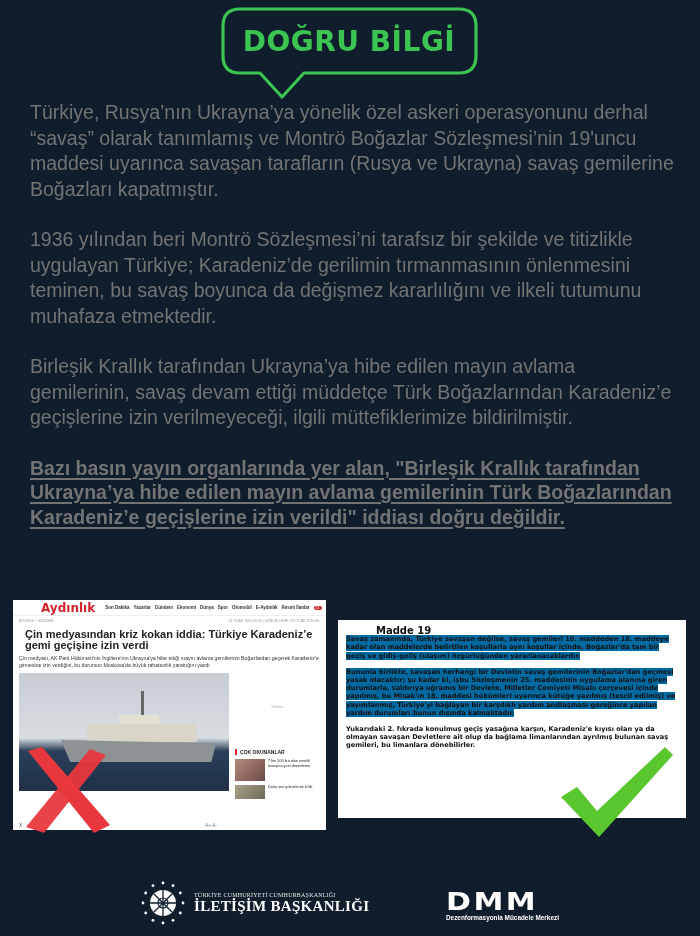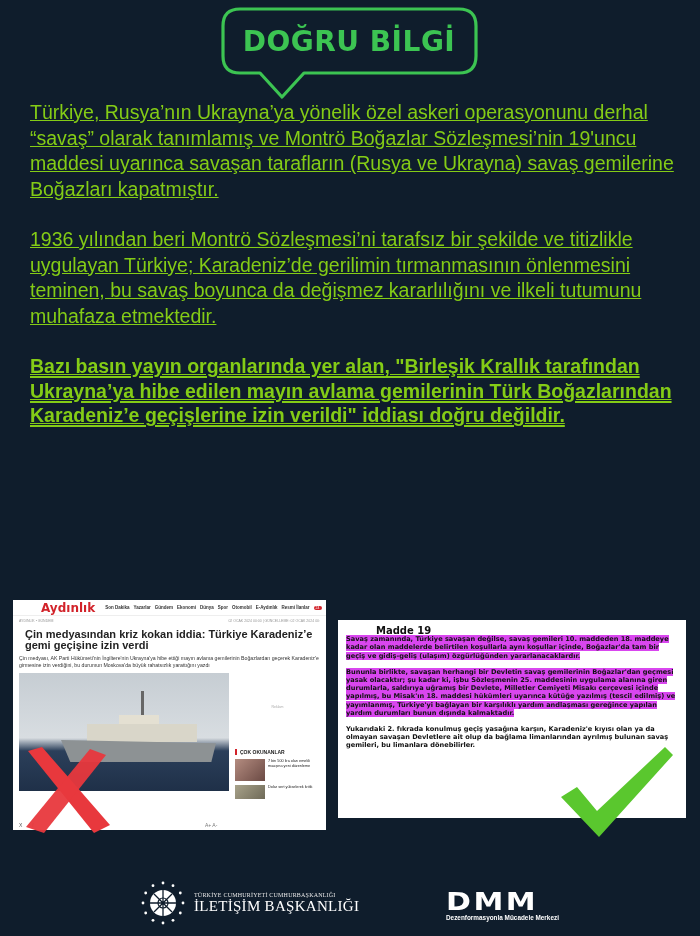--- a/index.html
+++ b/index.html
@@ -14,21 +14,21 @@
   .bubble-wrap { position: absolute; left: 0; top: 0; width: 700px; height: 100px; }
   .bubble-svg { position: absolute; left: 0; top: 0; }
   .bubble-title {
     position: absolute; left: 222px; top: 10px; width: 254px; height: 62px;
     display: flex; align-items: center; justify-content: center;
     font-family: "DejaVu Sans", sans-serif; font-weight: bold;
     font-size: 28px; letter-spacing: 0.5px; color: #3cc452;
   }
   .body-text {
     position: absolute; left: 30px; top: 100px; width: 650px;
-    font-size: 19.5px; line-height: 25.5px; color: #84cc16; text-decoration: underline;
+    font-size: 19.5px; line-height: 25.5px; color: #737373;
   }
   .body-text p { margin-bottom: 25px; }
   .body-text p.claim {
     font-weight: bold; text-decoration: underline;
     text-underline-offset: 3px; text-decoration-thickness: 1.5px;
     line-height: 24.5px;
   }
 
   
   .shot-left {
@@ -64,46 +64,47 @@
   .red-x { position: absolute; left: 20px; top: 745px; width: 95px; height: 90px; }
 
   
   .shot-right {
     position: absolute; left: 338px; top: 620px; width: 348px; height: 198px;
     background: #fff; padding: 7px 8px; color: #111;
     font-family: "DejaVu Sans", sans-serif; font-weight: bold;
     font-size: 6.6px; line-height: 8.2px;
   }
   .doc-head { font-size: 10px; padding-left: 30px; }
-  .hl { background: #d946ef; }
+  .hl { background: #0369a1; }
   .doc-para { margin-bottom: 8px; }
   .green-check { position: absolute; left: 555px; top: 745px; width: 120px; height: 95px; }
 
   
   .footer-il { position: absolute; left: 140px; top: 880px; display: flex; align-items: center; gap: 8px; }
   .il-emblem { width: 46px; height: 46px; }
   .il-small { font-family: "Liberation Serif", serif; font-size: 6px; letter-spacing: 0.2px; color: #e6e6e6; }
-  .il-big { font-family: "Liberation Serif", serif; font-size: 15px; font-weight: normal; color: #fff; letter-spacing: 0.3px; }
+  .il-big { font-family: "Liberation Serif", serif; font-size: 15px; font-weight: bold; color: #fff; letter-spacing: 0.3px; }
   .footer-dmm { position: absolute; left: 446px; top: 892px; }
   .dmm-logo { font-family: "DejaVu Sans", sans-serif; font-weight: bold; font-size: 24px; letter-spacing: 2px; color: #fff; line-height: 20px; transform: scaleX(1.25); transform-origin: left; }
   .dmm-sub { font-size: 6.4px; color: #fff; margin-top: 2px; font-weight: bold; }
 </style>
 </head>
 <body>
 
 <div class="bubble-wrap">
   <svg class="bubble-svg" width="700" height="100">
     <path d="M240 9 H459 Q476 9 476 26 V56 Q476 73 459 73 H304 L282 97 L260 73 H240 Q223 73 223 56 V26 Q223 9 240 9 Z" fill="none" stroke="#3cc452" stroke-width="3.2" stroke-linejoin="round"></path>
   </svg>
   <div class="bubble-title">DOĞRU BİLGİ</div>
 </div>
 
 <div class="body-text">
   <p>Türkiye, Rusya’nın Ukrayna’ya yönelik özel askeri operasyonunu derhal “savaş” olarak tanımlamış ve Montrö Boğazlar Sözleşmesi’nin 19'uncu maddesi uyarınca savaşan tarafların (Rusya ve Ukrayna) savaş gemilerine Boğazları kapatmıştır.</p>
   <p>1936 yılından beri Montrö Sözleşmesi’ni tarafsız bir şekilde ve titizlikle uygulayan Türkiye; Karadeniz’de gerilimin tırmanmasının önlenmesini teminen, bu savaş boyunca da değişmez kararlılığını ve ilkeli tutumunu muhafaza etmektedir.</p>
+  <p>Birleşik Krallık tarafından Ukrayna’ya hibe edilen mayın avlama gemilerinin, savaş devam ettiği müddetçe Türk Boğazlarından Karadeniz’e geçişlerine izin verilmeyeceği, ilgili müttefiklerimize bildirilmiştir.</p>
   <p class="claim">Bazı basın yayın organlarında yer alan, "Birleşik Krallık tarafından Ukrayna’ya hibe edilen mayın avlama gemilerinin Türk Boğazlarından Karadeniz’e geçişlerine izin verildi" iddiası doğru değildir.</p>
 </div>
 
 <div class="shot-left">
   <div class="al-nav">
     <span class="al-logo">Aydınlık</span>
     <span class="al-nav-item">Son Dakika</span>
     <span class="al-nav-item">Yazarlar</span>
     <span class="al-nav-item">Gündem</span>
     <span class="al-nav-item">Ekonomi</span>

